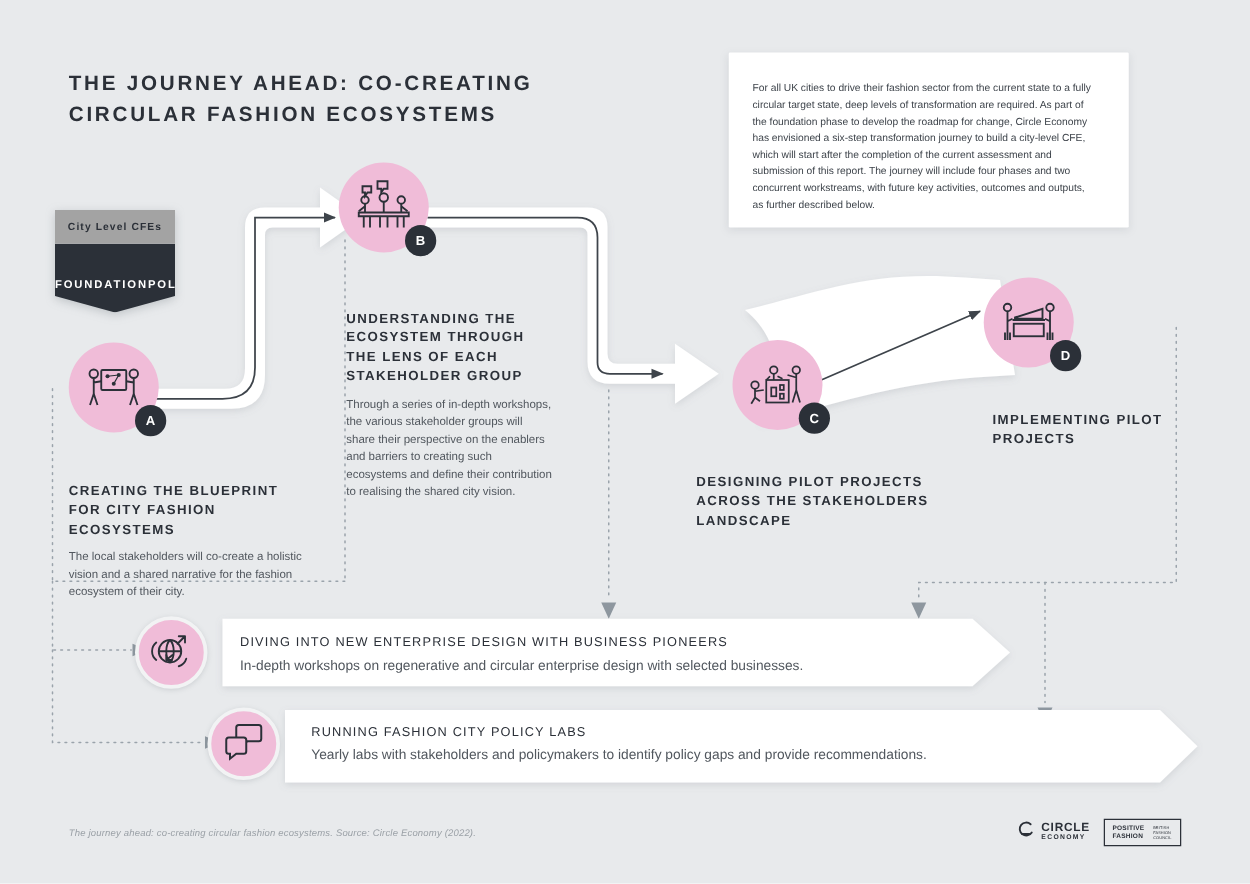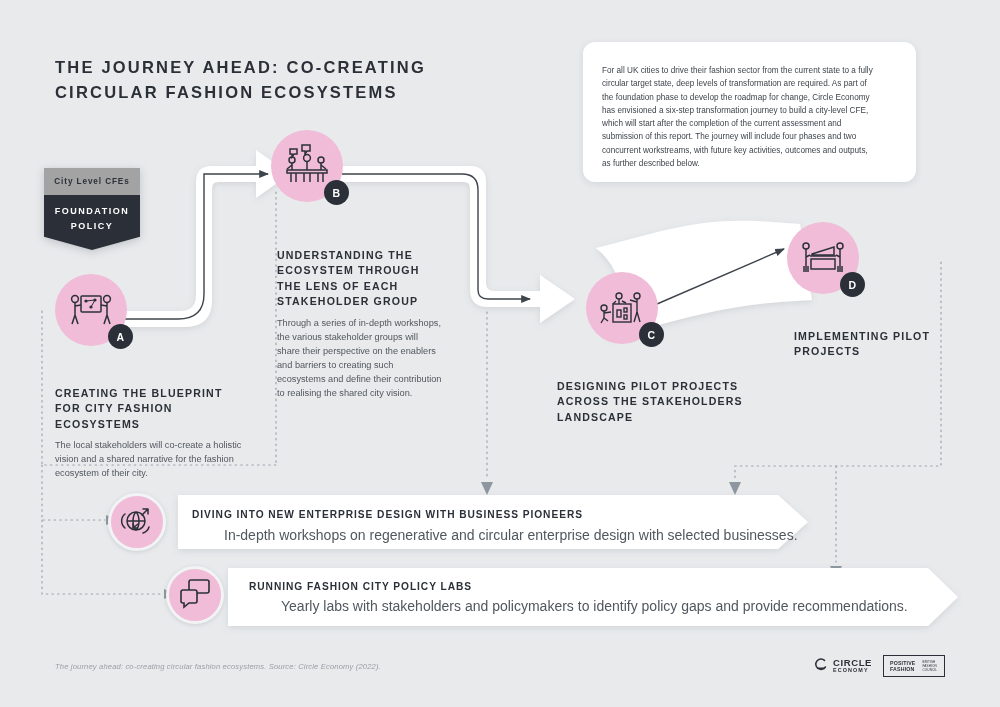--- a/index.html
+++ b/index.html
@@ -40,23 +40,22 @@
     text-transform: uppercase;
   }
   
   .intro-card {
     position: absolute;
     left: 583px;
     top: 42px;
     width: 320px;
     height: 140px;
     background: #ffffff;
-    border-radius: 12px;
+    border-radius: 1px;
     box-shadow: 0 2px 7px rgba(120,128,136,0.18);
-    padding-left: 13px;
   }
   .intro-text {
     position: absolute;
     left: 19px;
     top: 22px;
     width: 272px;
     font-size: 8.2px;
     line-height: 1.62;
     color: #3e444b;
   }
@@ -83,21 +82,20 @@
     letter-spacing: 0.9px;
     color: #2b3038;
   }
   .phase-bottom {
     width: 100%;
     height: 55px;
     background: #2b3038;
     -webkit-clip-path: polygon(0 0, 100% 0, 100% 76%, 50% 100%, 0 76%);
     clip-path: polygon(0 0, 100% 0, 100% 76%, 50% 100%, 0 76%);
     display: flex;
-    flex-direction: column;
     align-items: center;
     justify-content: flex-start;
     padding-top: 9px;
     box-sizing: border-box;
   }
   .phase-bottom span {
     font-size: 9px;
     font-weight: bold;
     letter-spacing: 1.5px;
     color: #ffffff;
@@ -167,31 +165,30 @@
     box-sizing: border-box;
     display: flex;
     align-items: center;
     justify-content: center;
     box-shadow: 0 1px 4px rgba(120,128,136,0.25);
     z-index: 4;
   }
   .ws-head {
     position: absolute;
     font-size: 10.2px;
-    font-weight: bold;
+    font-weight: normal;
     letter-spacing: 0.95px;
     color: #2b3038;
     text-transform: uppercase;
     text-align: right;
   }
   .ws-body {
     position: absolute;
-    font-size: 14px;
+    font-size: 11px;
     color: #51575e;
-    margin-left: 32px;
   }
   
   .footer-caption {
     position: absolute;
     left: 55px;
     top: 662px;
     font-size: 7.6px;
     font-style: italic;
     color: #9aa0a6;
     letter-spacing: 0.15px;

